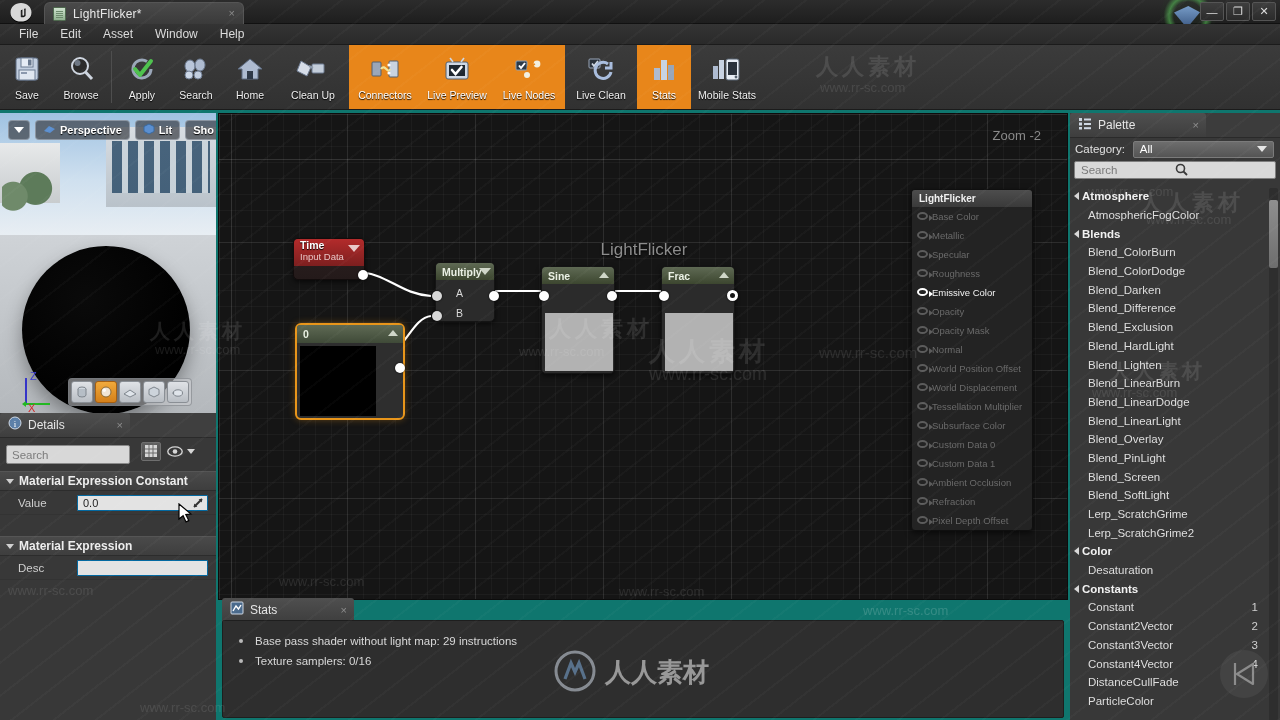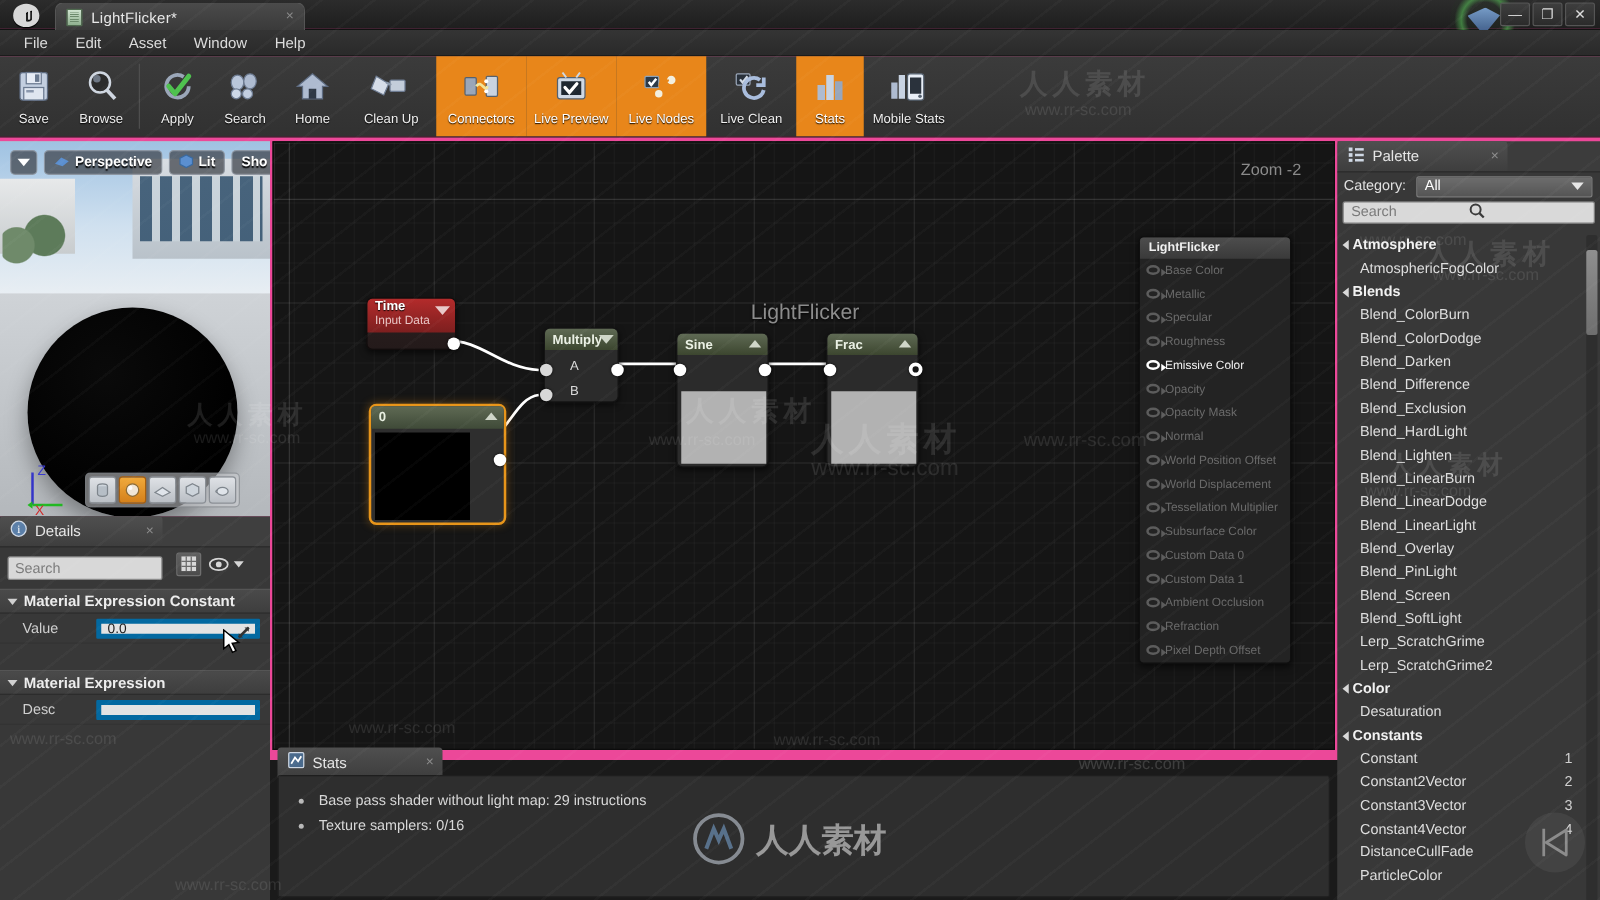--- a/index.html
+++ b/index.html
@@ -1,19 +1,19 @@
 <!DOCTYPE html>
 <html><head>
 <meta charset="utf-8">
 <style>
   * { box-sizing: border-box; margin:0; padding:0; }
   html,body { width:1280px; height:720px; overflow:hidden; background:#1a1a1a;
     font-family:"Liberation Sans", sans-serif; -webkit-font-smoothing:antialiased; }
 
-  #app { position:relative; width:1280px; height:608px; background:#ec4899; }
+  #app { position:relative; width:1280px; height:720px; background:#0f766e; }
 
   
   .titlebar { position:absolute; left:0; top:0; width:1280px; height:24px;
     background:linear-gradient(#2c2c2c,#1e1e1e); border-bottom:1px solid #111; }
   .ue-logo { position:absolute; left:4px; top:1px; width:34px; height:22px;
     display:flex; align-items:center; justify-content:center; }
   .ue-logo svg { filter:drop-shadow(0 1px 0 #000); }
   .tab { position:absolute; left:44px; top:2px; width:200px; height:22px;
     background:linear-gradient(#4a4a4a,#3a3a3a); border-radius:6px 6px 0 0;
     border:1px solid #555; border-bottom:none; display:flex; align-items:center; padding:0 8px; }
@@ -103,21 +103,21 @@
     background:linear-gradient(#606060,#4c4c4c); display:flex; align-items:center; justify-content:center; }
   .eye-btn { margin-left:6px; display:flex; align-items:center; gap:3px; }
   .cat-hdr { margin-top:7px; height:20px; background:linear-gradient(#4a4a4a,#3e3e3e);
     border-top:1px solid #555; border-bottom:1px solid #2c2c2c;
     display:flex; align-items:center; padding-left:6px; color:#ededed; font-size:12px; font-weight:bold; }
   .tri { width:0;height:0;border-left:4px solid transparent;border-right:4px solid transparent;
     border-top:5px solid #d0d0d0; margin-right:5px; }
   .prop-row { height:24px; display:flex; align-items:center; border-bottom:1px solid #333; }
   .prop-name { width:75px; padding-left:18px; color:#cfcfcf; font-size:11.5px; }
   .prop-val { flex:1; padding:0 8px 0 2px; }
-  .val-field { height:16px; background:#e3e3e3; border:4px solid #0369a1; border-radius:1px;
+  .val-field { height:16px; background:#e3e3e3; border:1px solid #0369a1; border-radius:1px;
     display:flex; align-items:center; padding:0 5px; color:#1c1c1c; font-size:11px; position:relative; }
   .val-field .spin { position:absolute; right:4px; top:2px; }
   .det-blank { height:14px; }
 
   
   .graph { position:absolute; left:218px; top:113px; width:850px; height:487px;
     background:#151515; border:1px solid #0c0c0c; overflow:hidden; }
   .grid-small { position:absolute; inset:0;
     background-image:linear-gradient(rgba(255,255,255,.035) 1px, transparent 1px),
       linear-gradient(90deg, rgba(255,255,255,.035) 1px, transparent 1px);

